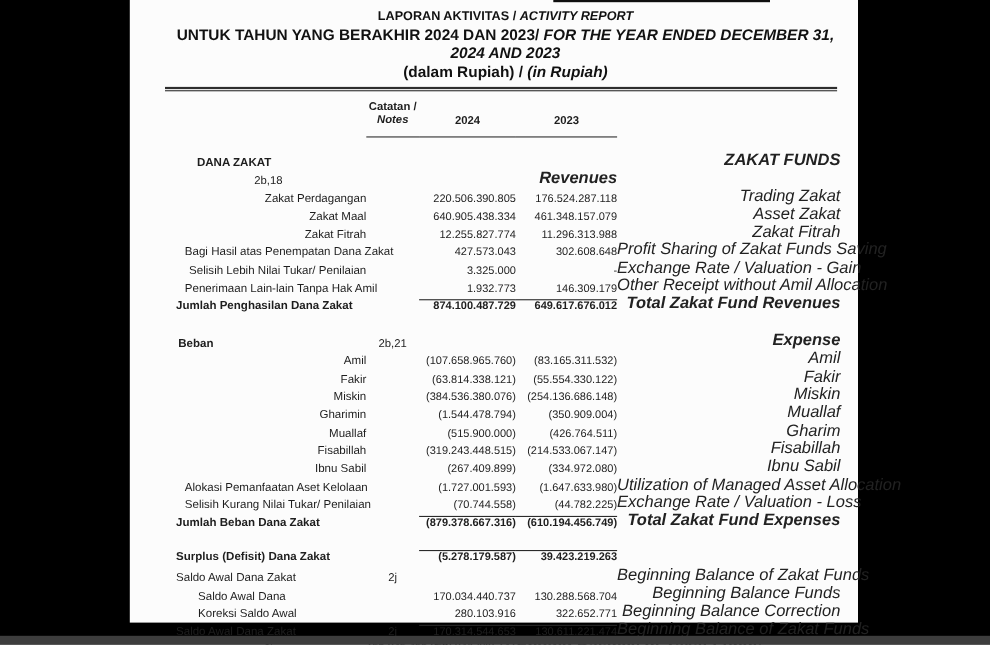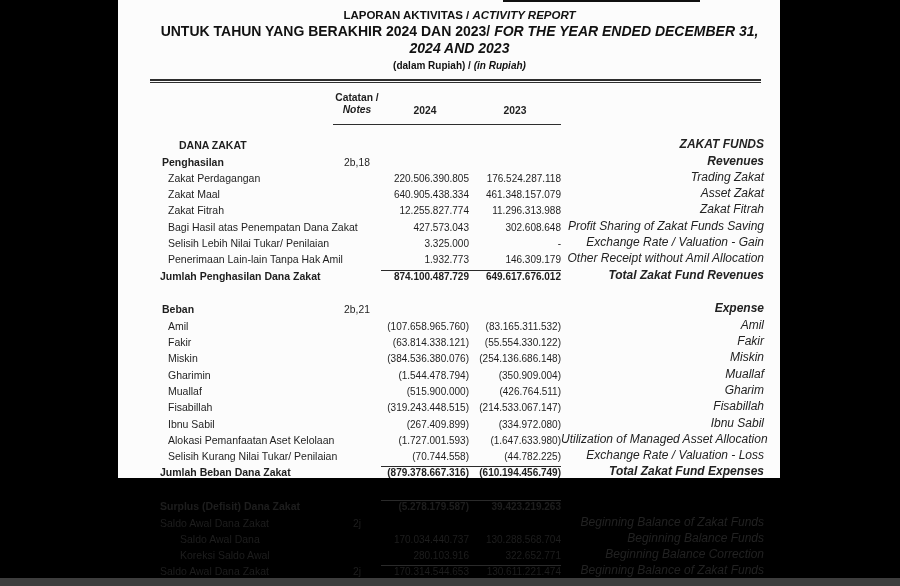--- a/index.html
+++ b/index.html
@@ -1,30 +1,30 @@
 <!DOCTYPE html>
 <html><head>
 <meta charset="utf-8">
 <style>
   html,body{margin:0;padding:0;}
   body{
     width:900px;height:586px;position:relative;overflow:hidden;
     background:#000;font-family:"Liberation Sans",sans-serif;color:#1e1e1e;
   }
   .doc{
-    position:absolute;left:118px;top:0;width:662px;height:478px;
+    position:absolute;left:118px;top:0;width:662px;height:566px;
     background:#fcfcfc;
   }
   .top-artifact{position:absolute;top:0;left:385px;width:197px;height:2px;background:#101010;}
   .bottom-band{position:absolute;left:0;bottom:0;width:900px;height:8px;background:#3d3d3d;}
   .content{padding:7px 16px 0 37px;}
   .titles{text-align:center;font-weight:bold;color:#111;}
   .t1{font-size:11.5px;line-height:16px;}
   .t2{font-size:14px;line-height:17px;}
-  .t3{font-size:10px;line-height:17px;}
+  .t3{font-size:14px;line-height:17px;}
   .it{font-style:italic;}
   .title-rule{
     margin:5px 3px 0 -5px;height:1px;
     border-top:2px solid #2e2e2e;border-bottom:1px solid #2e2e2e;
   }
   
   .grid-row{
     display:grid;
     grid-template-columns:178px 48px 88px 92px 1fr;
     align-items:end;
@@ -34,27 +34,27 @@
   .thead .underlined{border-bottom:1.5px solid #2e2e2e;}
   .col-note-h{text-align:center;font-size:10.3px;font-weight:bold;line-height:12px;}
   .col-note-h .it{font-weight:bold;}
   .col-year{text-align:center;font-size:10.3px;font-weight:bold;}
   .tbody{margin-top:12px;}
   .row{height:16.3px;}
   .row>div{padding-bottom:2px;}
   .lbl{white-space:nowrap;font-size:10.5px;padding-left:24px;}
   .note{text-align:center;font-size:10.3px;}
   .val{text-align:right;font-size:10px;white-space:nowrap;}
-  .en{text-align:right;font-style:italic;font-size:12px;white-space:nowrap;color:#222;}
+  .en{text-align:right;font-style:italic;font-size:15px;white-space:nowrap;color:#222;}
   .spacer{height:17.5px;}
   
   .t-sec .lbl{font-weight:bold;}
   .t-sec .en,.t-sub .en,.t-tot .en{font-weight:bold;}
   .t-sub .lbl{padding-left:7px;font-weight:bold;}
-  .t-item .lbl{padding-left:13px;}
+  .t-item .lbl{padding-left:13px;text-align:right;}
   .t-item2 .lbl{padding-left:25px;}
   .t-tot .lbl{padding-left:5px;font-weight:bold;}
   .t-tot .val{font-weight:bold;}
   .t-plain .lbl{padding-left:5px;}
   .ra .val{border-top:1.5px solid #2a2a2a;}
   .db .val{border-bottom:3px double #1c1c1c;}
 </style>
 </head>
 <body>
 
@@ -81,21 +81,20 @@
 
     <div class="tbody">
         <div class="grid-row row t-sec">
           <div class="lbl">DANA ZAKAT</div>
           <div class="note"></div>
           <div class="val"></div>
           <div class="val"></div>
           <div class="en">ZAKAT FUNDS</div>
         </div>
         <div class="grid-row row t-sub">
-          <div class="lbl">Penghasilan</div>
           <div class="note">2b,18</div>
           <div class="val"></div>
           <div class="val"></div>
           <div class="en">Revenues</div>
         </div>
         <div class="grid-row row t-item">
           <div class="lbl">Zakat Perdagangan</div>
           <div class="note"></div>
           <div class="val">220.506.390.805</div>
           <div class="val">176.524.287.118</div>

